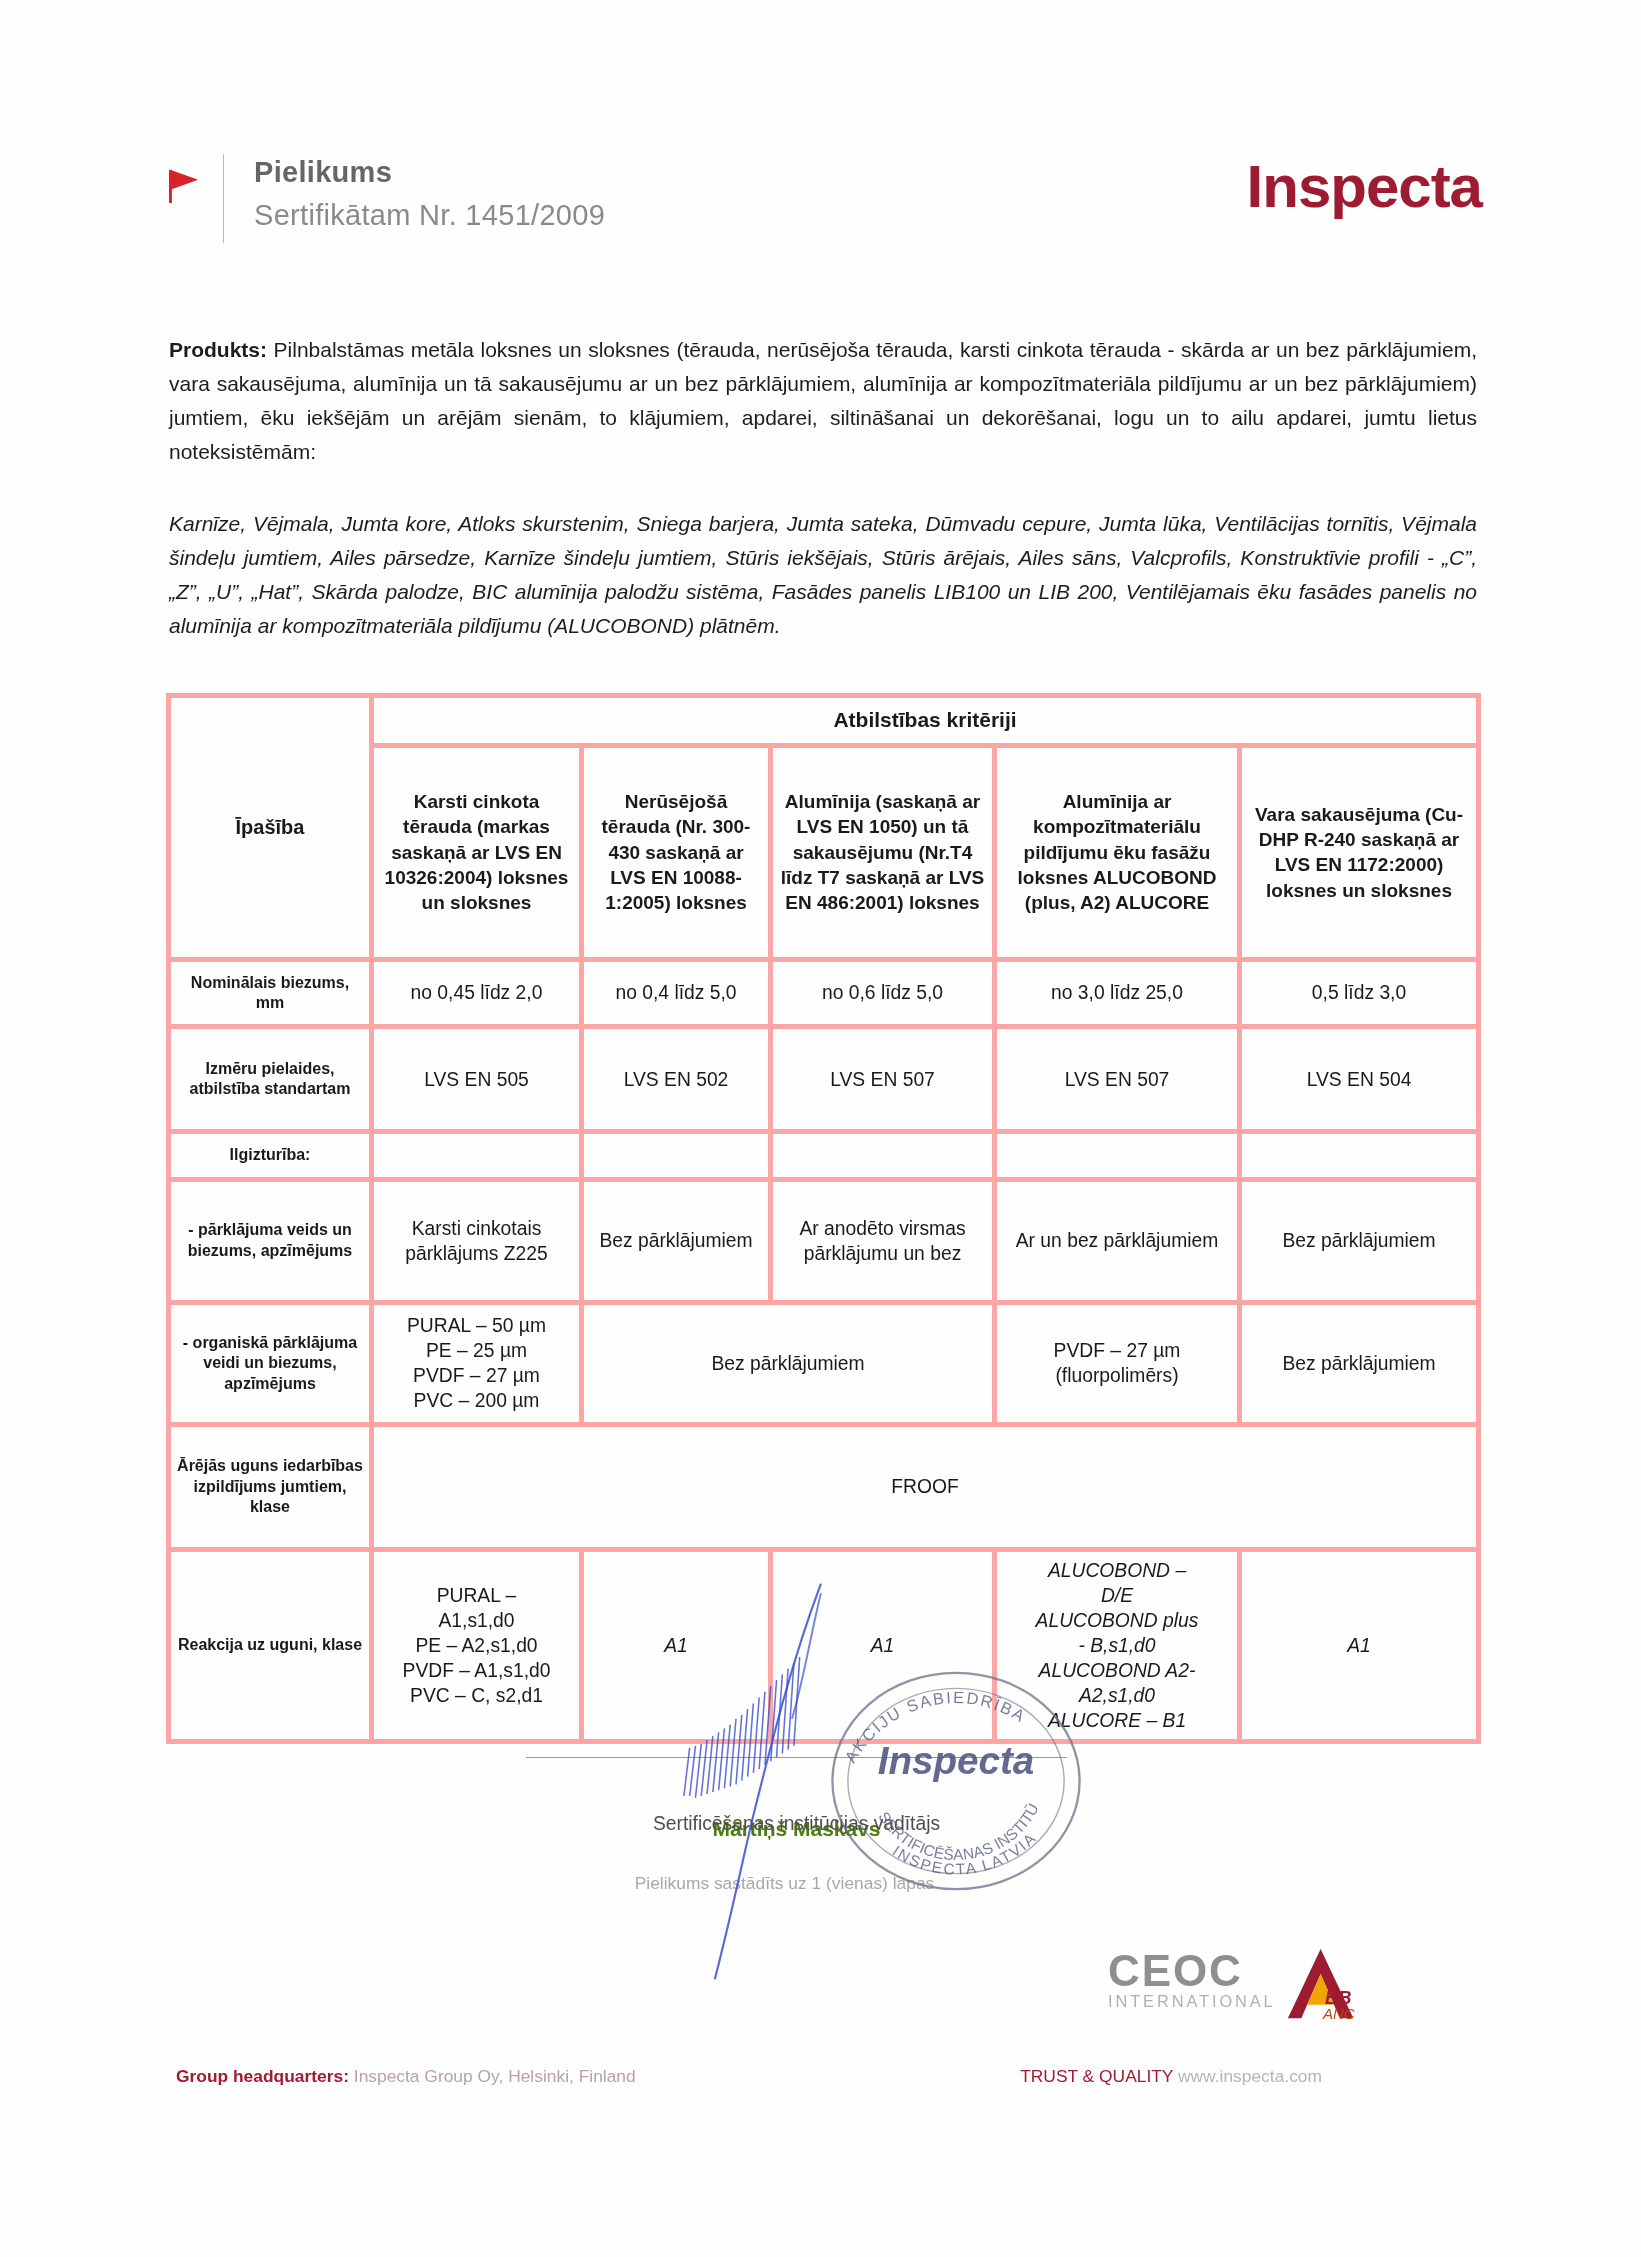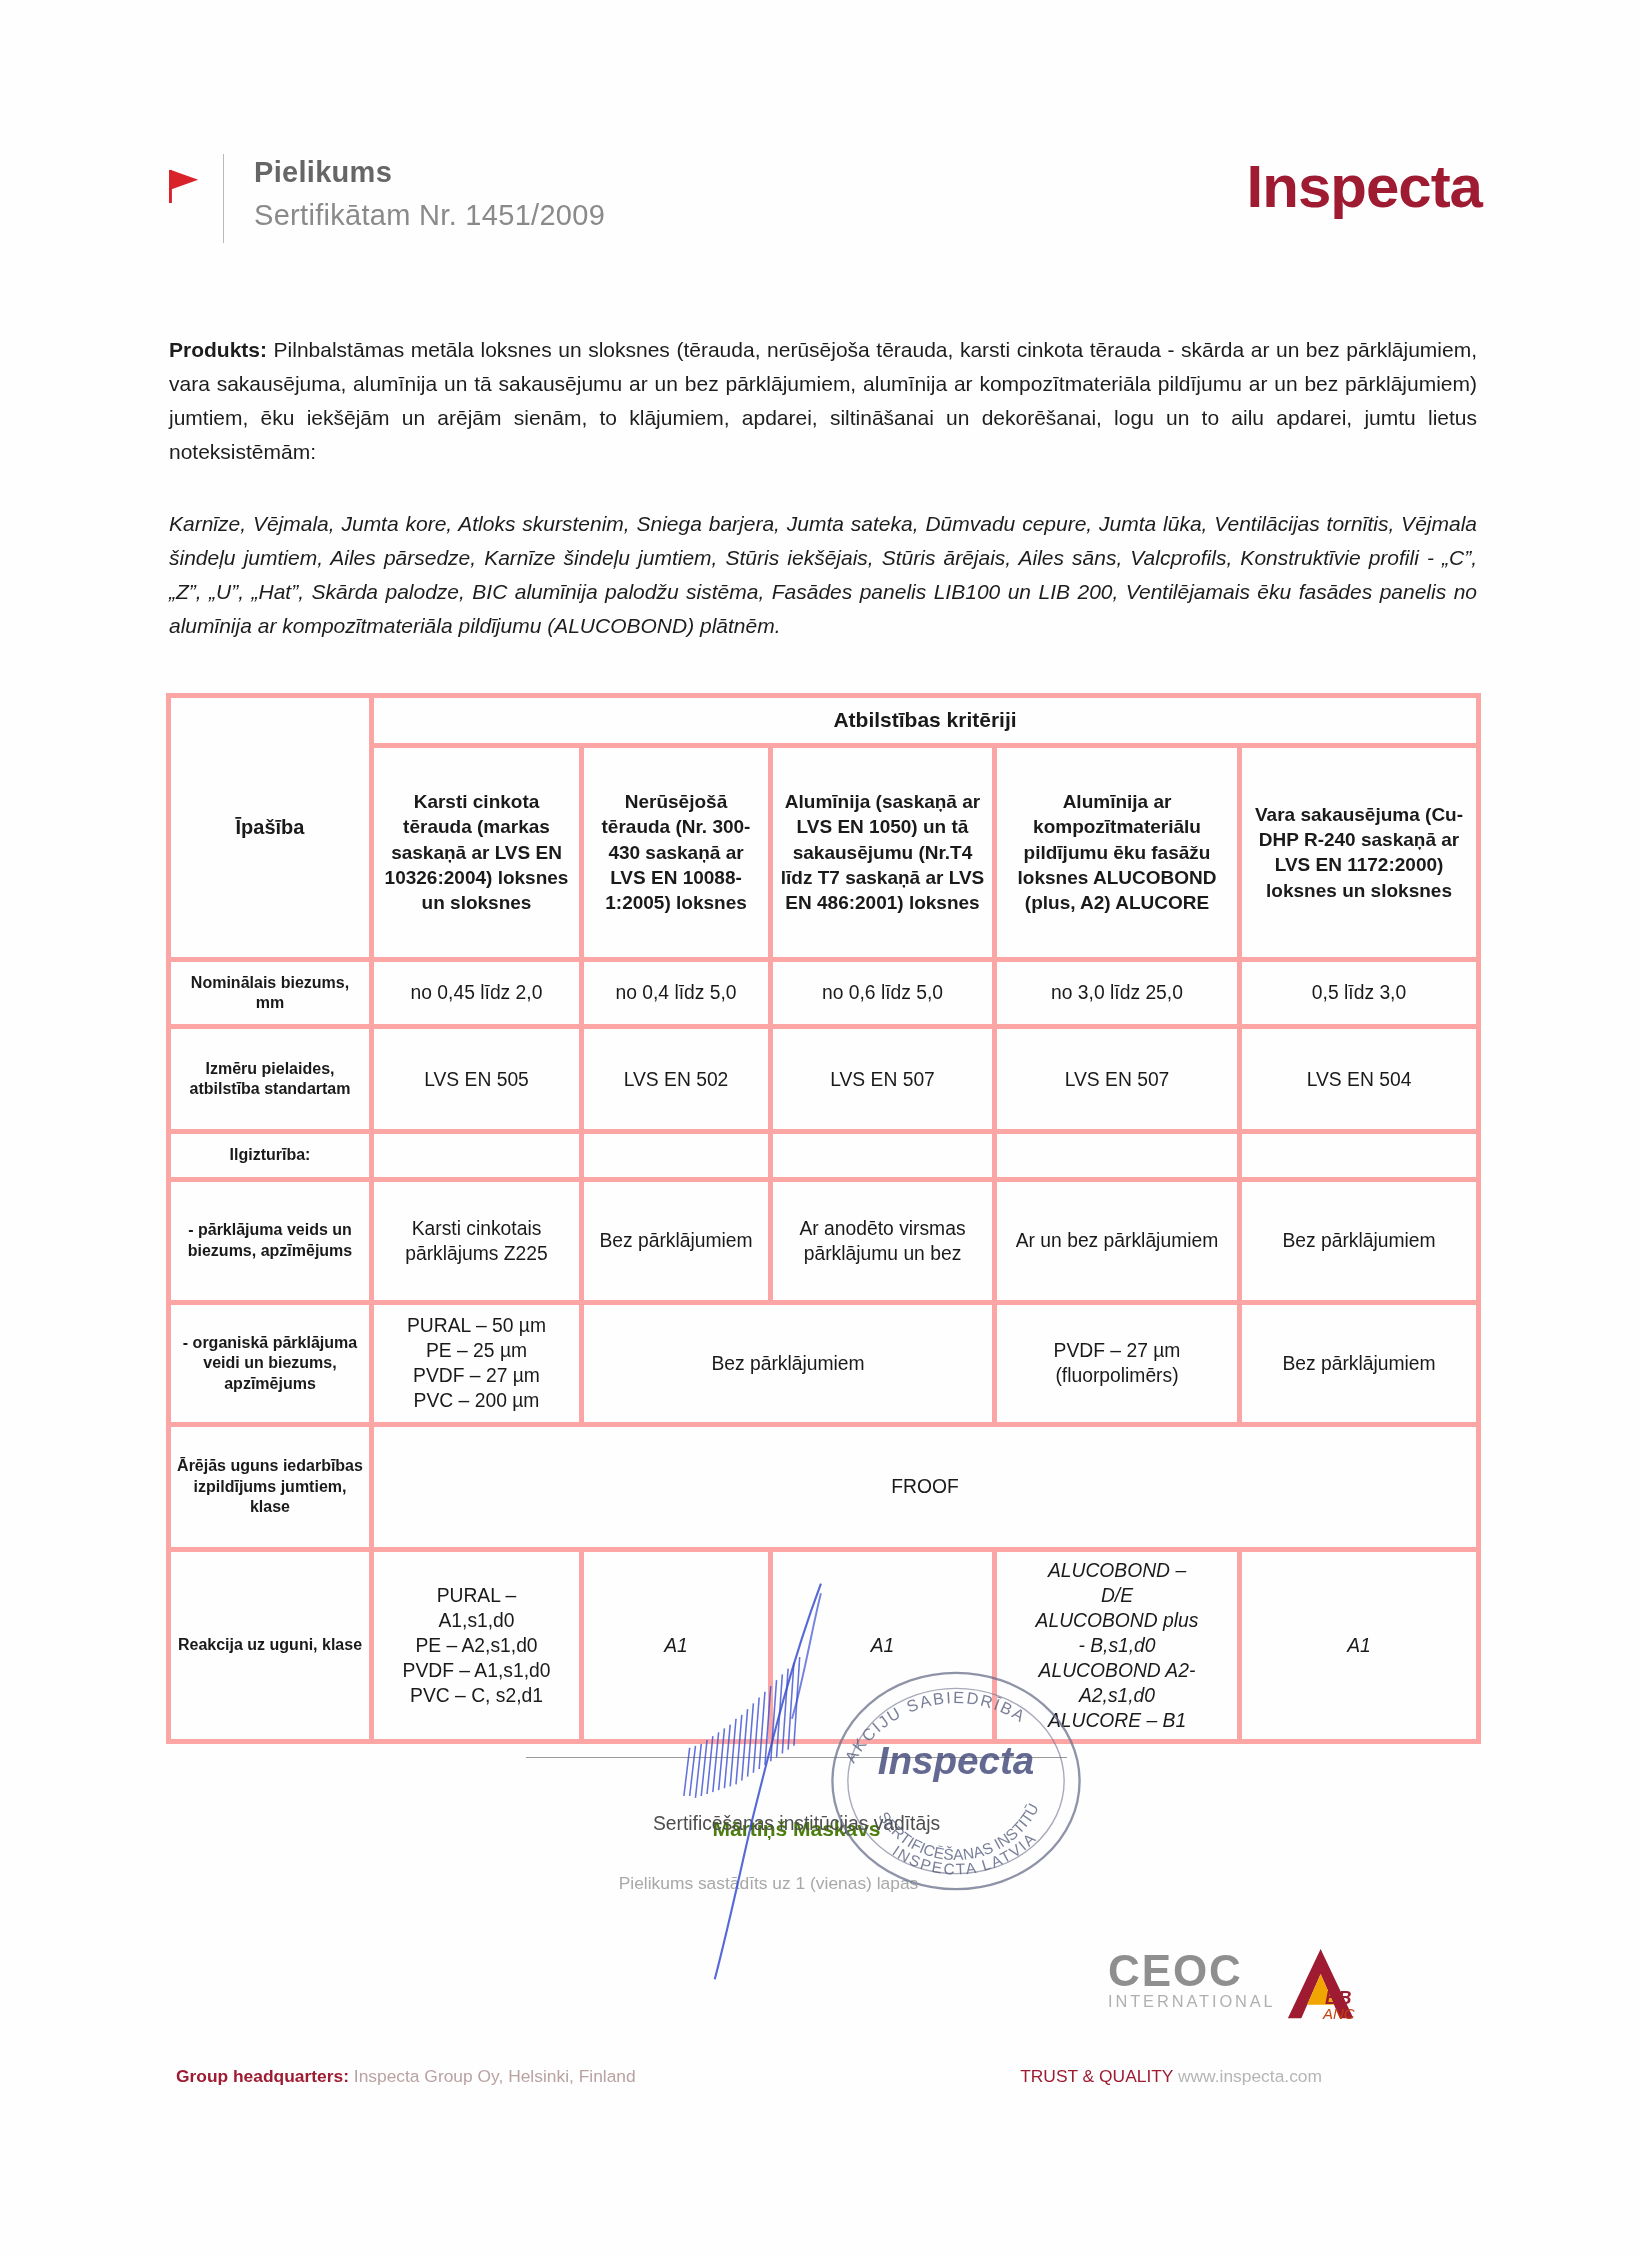--- a/index.html
+++ b/index.html
@@ -182,21 +182,21 @@
     position: absolute;
     left: 526px;
     top: 1813px;
     width: 541px;
     text-align: center;
     font-size: 19.3px;
     color: #4d4d4d;
   }
   .sig-note {
     position: absolute;
-    left: 498px;
+    left: 514px;
     top: 1873px;
     width: 541px;
     text-align: center;
     font-size: 17.4px;
     color: #a8a8a8;
   }
   .signature-stroke {
     position: absolute;
     left: 676px;
     top: 1574px;

